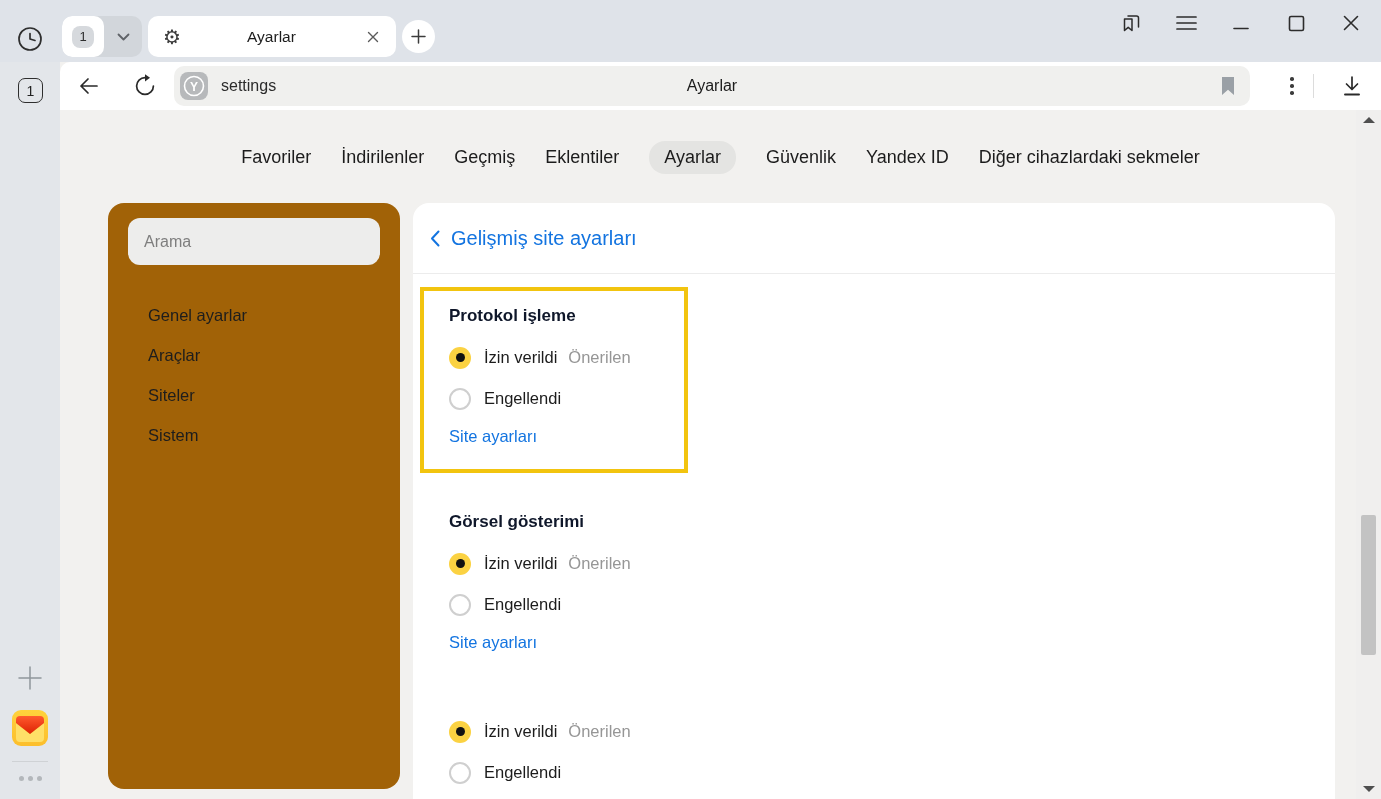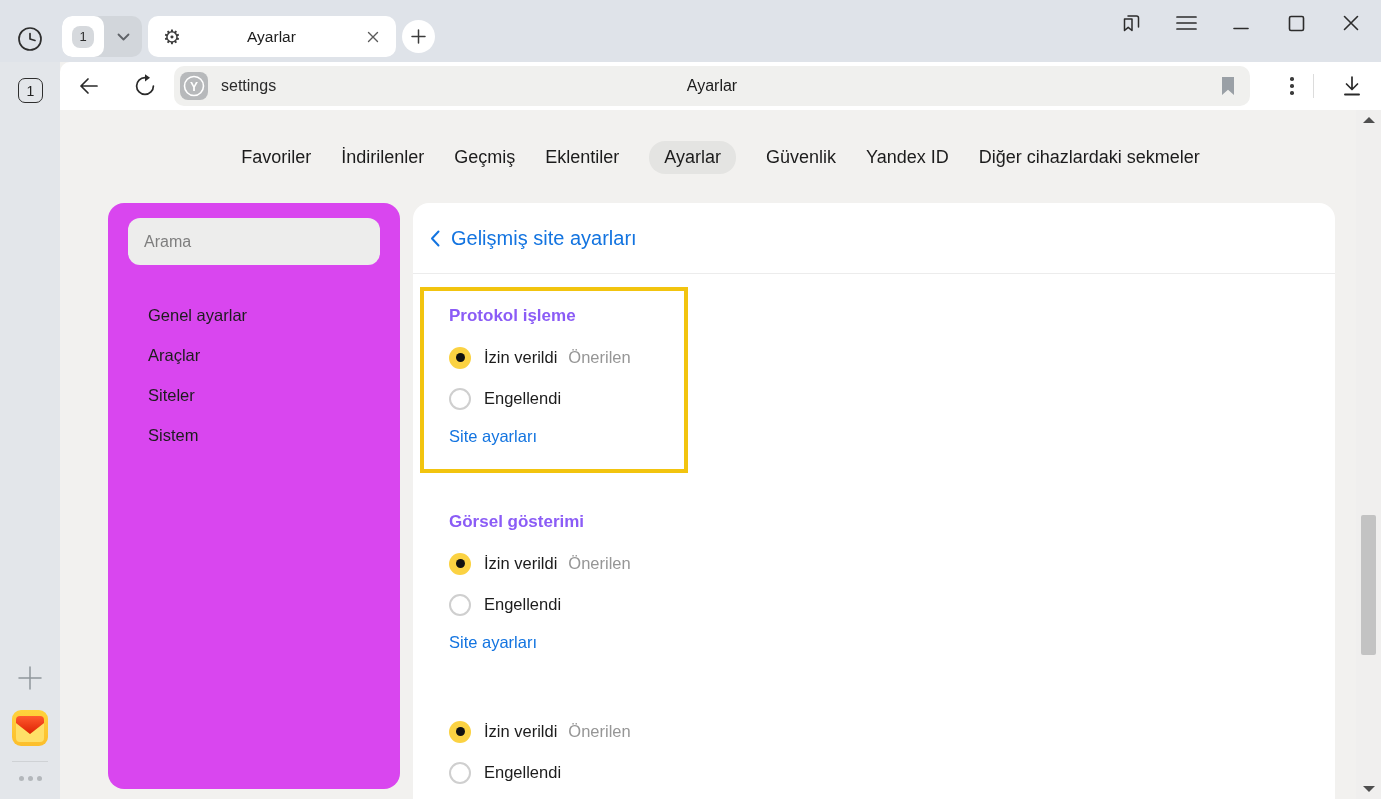--- a/index.html
+++ b/index.html
@@ -41,35 +41,35 @@
   .url-bookmark { margin-left:auto; z-index:1; cursor:pointer; }
   .tb-divider { position:absolute; left:1253px; top:12px; width:1px; height:24px; background:#dcdcdc; }
 
   
   .content { position:absolute; left:60px; top:110px; width:1321px; height:689px; background:#f2f1ef; overflow:hidden; }
 
   .nav-row { position:absolute; left:0; right:0; top:31px; display:flex; justify-content:center; align-items:center; gap:30px; }
   .nav-item { font-size:18px; color:#1c1c1c; padding:6px 0; cursor:pointer; white-space:nowrap; }
   .nav-item.active { background:#e4e4e2; border-radius:16px; padding:6px 15px; }
 
-  .sidebar { position:absolute; left:48px; top:93px; width:292px; height:586px; background:#d946ef; border-radius:16px; padding:15px 20px; }
+  .sidebar { position:absolute; left:48px; top:93px; width:292px; height:586px; background:#a16207; border-radius:16px; padding:15px 20px; }
   .search-box { width:252px; height:47px; background:#ededec; border-radius:12px; display:flex; align-items:center; }
   .search-box input { border:none; outline:none; background:transparent; width:100%; padding:0 16px; font-size:16px; font-family:"Liberation Sans",sans-serif; color:#333; }
   .search-box input::placeholder { color:#7e7e7e; opacity:1; }
   .side-list { margin-top:30px; }
   .side-item { height:40px; display:flex; align-items:center; padding-left:20px; font-size:16.5px; color:#1d1d1d; cursor:pointer; border-radius:10px; }
 
   .main-panel { position:absolute; left:353px; top:93px; width:922px; height:716px; background:#fff; border-radius:16px; }
   .panel-header { height:71px; border-bottom:1px solid #ececec; display:flex; align-items:center; padding-left:17px; cursor:pointer; }
   .panel-heading { margin-left:11px; font-size:20px; color:#1374e0; }
   .panel-body { padding:13px 0 0 7px; }
 
   .highlight-box { width:268px; border:4px solid #f2c40f; padding:14px 0 22px 25px; }
   .section { margin-left:29px; }
-  .section-title { font-size:17px; font-weight:bold; color:#8b5cf6; margin-bottom:10px; line-height:22px; }
+  .section-title { font-size:17px; font-weight:bold; color:#0f172a; margin-bottom:10px; line-height:22px; }
   .radio-row { display:flex; align-items:center; height:41px; cursor:pointer; }
   .radio { width:22px; height:22px; border-radius:50%; flex:0 0 auto; position:relative; }
   .radio.unchecked { background:#fff; border:2px solid #cfcfcf; }
   .radio.checked { background:#fbd242; }
   .radio.checked::after { content:""; position:absolute; left:50%; top:50%; width:9px; height:9px; margin:-4.5px 0 0 -4.5px; border-radius:50%; background:#111; }
   .radio-label { margin-left:13px; font-size:16.5px; color:#1c1c1c; }
   .recommended { margin-left:11px; font-size:16.5px; color:#969696; }
   .site-link { display:inline-block; margin-top:6px; font-size:16.5px; color:#1374e0; cursor:pointer; line-height:22px; }
   .sect-2 { margin-top:38px; }
   .sect-3 { margin-top:58px; }

